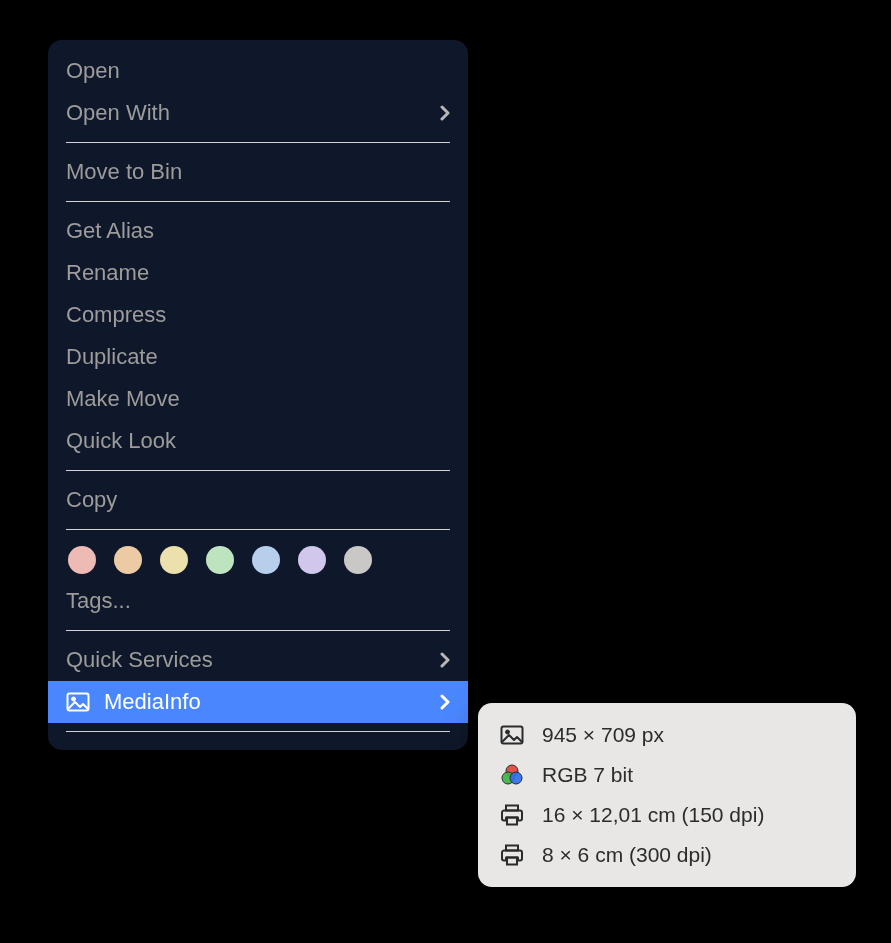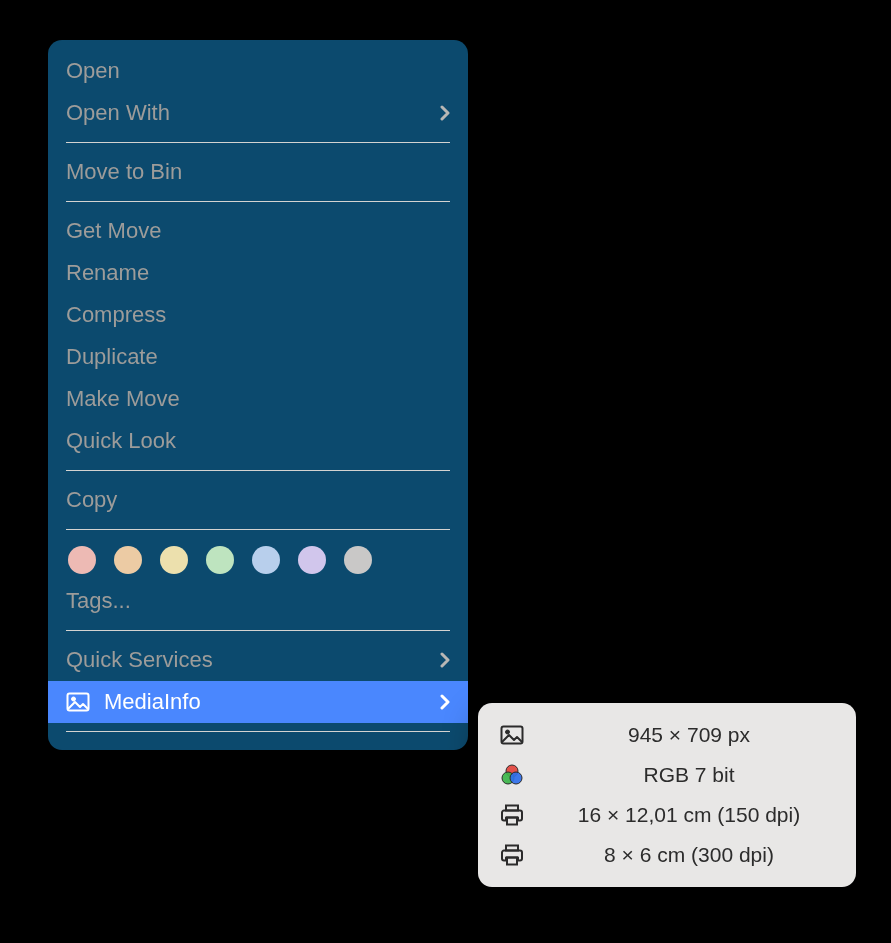--- a/index.html
+++ b/index.html
@@ -10,21 +10,21 @@
     background: #000;
     font-family: -apple-system, "Helvetica Neue", Helvetica, Arial, sans-serif;
     font-size: 22px;
     -webkit-font-smoothing: antialiased;
   }
   .context-menu {
     position: absolute;
     left: 48px;
     top: 40px;
     width: 420px;
-    background: #0c4a6e;
+    background: #0f172a;
     border-radius: 14px;
     box-shadow: 0 10px 40px rgba(0,0,0,0.35);
     padding: 10px 0;
     box-sizing: border-box;
   }
   .menu-item {
     display: flex;
     align-items: center;
     height: 42px;
     padding: 0 18px;
@@ -95,21 +95,20 @@
     left: 478px;
     top: 703px;
     width: 378px;
     background: #e8e7e6;
     border-radius: 14px;
     box-shadow: 0 12px 34px rgba(0,0,0,0.40), 0 0 0 1px rgba(0,0,0,0.08);
     padding: 12px 0;
     box-sizing: border-box;
     font-size: 21px;
     color: #2c2c2c;
-    text-align: center;
   }
   .info-row {
     display: flex;
     align-items: center;
     height: 40px;
     padding: 0 20px;
   }
   .info-row .icon {
     width: 28px;
     height: 24px;
@@ -144,21 +143,21 @@
 
   <div class="divider"></div>
 
   <div class="menu-item">
     <span class="label">Move to Bin</span>
   </div>
 
   <div class="divider"></div>
 
   <div class="menu-item">
-    <span class="label">Get Move</span>
+    <span class="label">Get Alias</span>
   </div>
   <div class="menu-item">
     <span class="label">Rename</span>
   </div>
   <div class="menu-item">
     <span class="label">Compress</span>
   </div>
   <div class="menu-item">
     <span class="label">Duplicate</span>
   </div>

